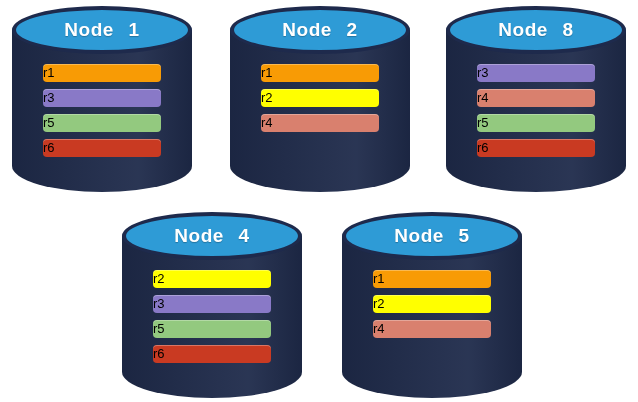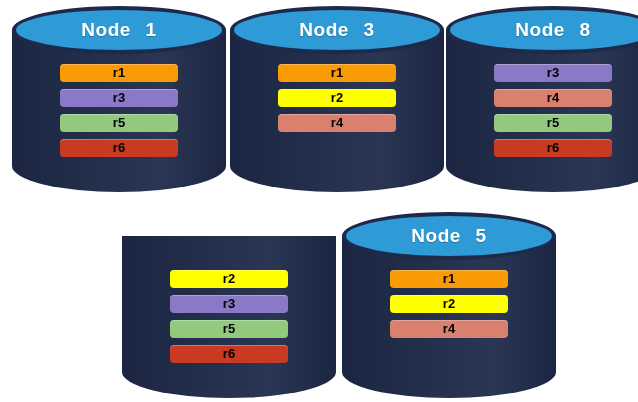--- a/index.html
+++ b/index.html
@@ -4,21 +4,21 @@
 <style>
   html, body { margin: 0; padding: 0; }
   .stage {
     position: relative;
     width: 638px;
     height: 402px;
     background: #ffffff;
     overflow: hidden;
     font-family: "Liberation Sans", sans-serif;
   }
-  .node { position: absolute; width: 180px; height: 186px; padding-left: 34px; }
+  .node { position: absolute; width: 180px; height: 186px; }
   .n1 { left: 12px;  top: 6px; }
   .n2 { left: 230px; top: 6px; }
   .n3 { left: 446px; top: 6px; }
   .n4 { left: 122px; top: 212px; }
   .n5 { left: 342px; top: 212px; }
   .cyl-body {
     position: absolute;
     left: 0; right: 0; top: 24px; bottom: 0;
     border-radius: 0 0 50% 50% / 0 0 26px 26px;
     background: linear-gradient(90deg, rgba(0,0,0,0.12), rgba(255,255,255,0.05) 70%, rgba(0,0,0,0.12));
@@ -44,23 +44,23 @@
   .bars {
     position: absolute;
     left: 0; right: 0; top: 58px;
     display: flex; flex-direction: column; align-items: center;
     gap: 7px;
     z-index: 2;
   }
   .bar {
     width: 118px; height: 18px; line-height: 18px;
     border-radius: 4px;
-    text-align: center;
+    text-align: left;
     font-size: 13px;
-    font-weight: bold;
+    font-weight: normal;
     color: #000000;
     box-shadow: inset 0 1px 0 rgba(255,255,255,0.3);
   }
 </style>
 </head>
 <body>
 
 <div class="stage">
 
   <div class="node n1">
@@ -72,21 +72,21 @@
       <div class="bar" style="background-color: rgb(248, 155, 5);">r1</div>
       <div class="bar" style="background-color: rgb(137, 121, 199);">r3</div>
       <div class="bar" style="background-color: rgb(147, 201, 127);">r5</div>
       <div class="bar" style="background-color: rgb(201, 58, 34);">r6</div>
     </div>
   </div>
 
   <div class="node n2">
     <div class="cyl-body" style="background-color: rgb(31, 43, 75);"></div>
     <div class="cyl-top" style="background-color: rgb(46, 155, 214); border-color: rgb(30, 42, 76);">
-      <span class="node-label">Node 3</span>
+      <span class="node-label">Node 2</span>
     </div>
     <div class="bars">
       <div class="bar" style="background-color: rgb(248, 155, 5);">r1</div>
       <div class="bar" style="background-color: rgb(255, 255, 0);">r2</div>
       <div class="bar" style="background-color: rgb(217, 128, 110);">r4</div>
     </div>
   </div>
 
   <div class="node n3">
     <div class="cyl-body" style="background-color: rgb(31, 43, 75);"></div>
@@ -96,20 +96,23 @@
     <div class="bars">
       <div class="bar" style="background-color: rgb(137, 121, 199);">r3</div>
       <div class="bar" style="background-color: rgb(217, 128, 110);">r4</div>
       <div class="bar" style="background-color: rgb(147, 201, 127);">r5</div>
       <div class="bar" style="background-color: rgb(201, 58, 34);">r6</div>
     </div>
   </div>
 
   <div class="node n4">
     <div class="cyl-body" style="background-color: rgb(31, 43, 75);"></div>
+    <div class="cyl-top" style="background-color: rgb(46, 155, 214); border-color: rgb(30, 42, 76);">
+      <span class="node-label">Node 4</span>
+    </div>
     <div class="bars">
       <div class="bar" style="background-color: rgb(255, 255, 0);">r2</div>
       <div class="bar" style="background-color: rgb(137, 121, 199);">r3</div>
       <div class="bar" style="background-color: rgb(147, 201, 127);">r5</div>
       <div class="bar" style="background-color: rgb(201, 58, 34);">r6</div>
     </div>
   </div>
 
   <div class="node n5">
     <div class="cyl-body" style="background-color: rgb(31, 43, 75);"></div>

